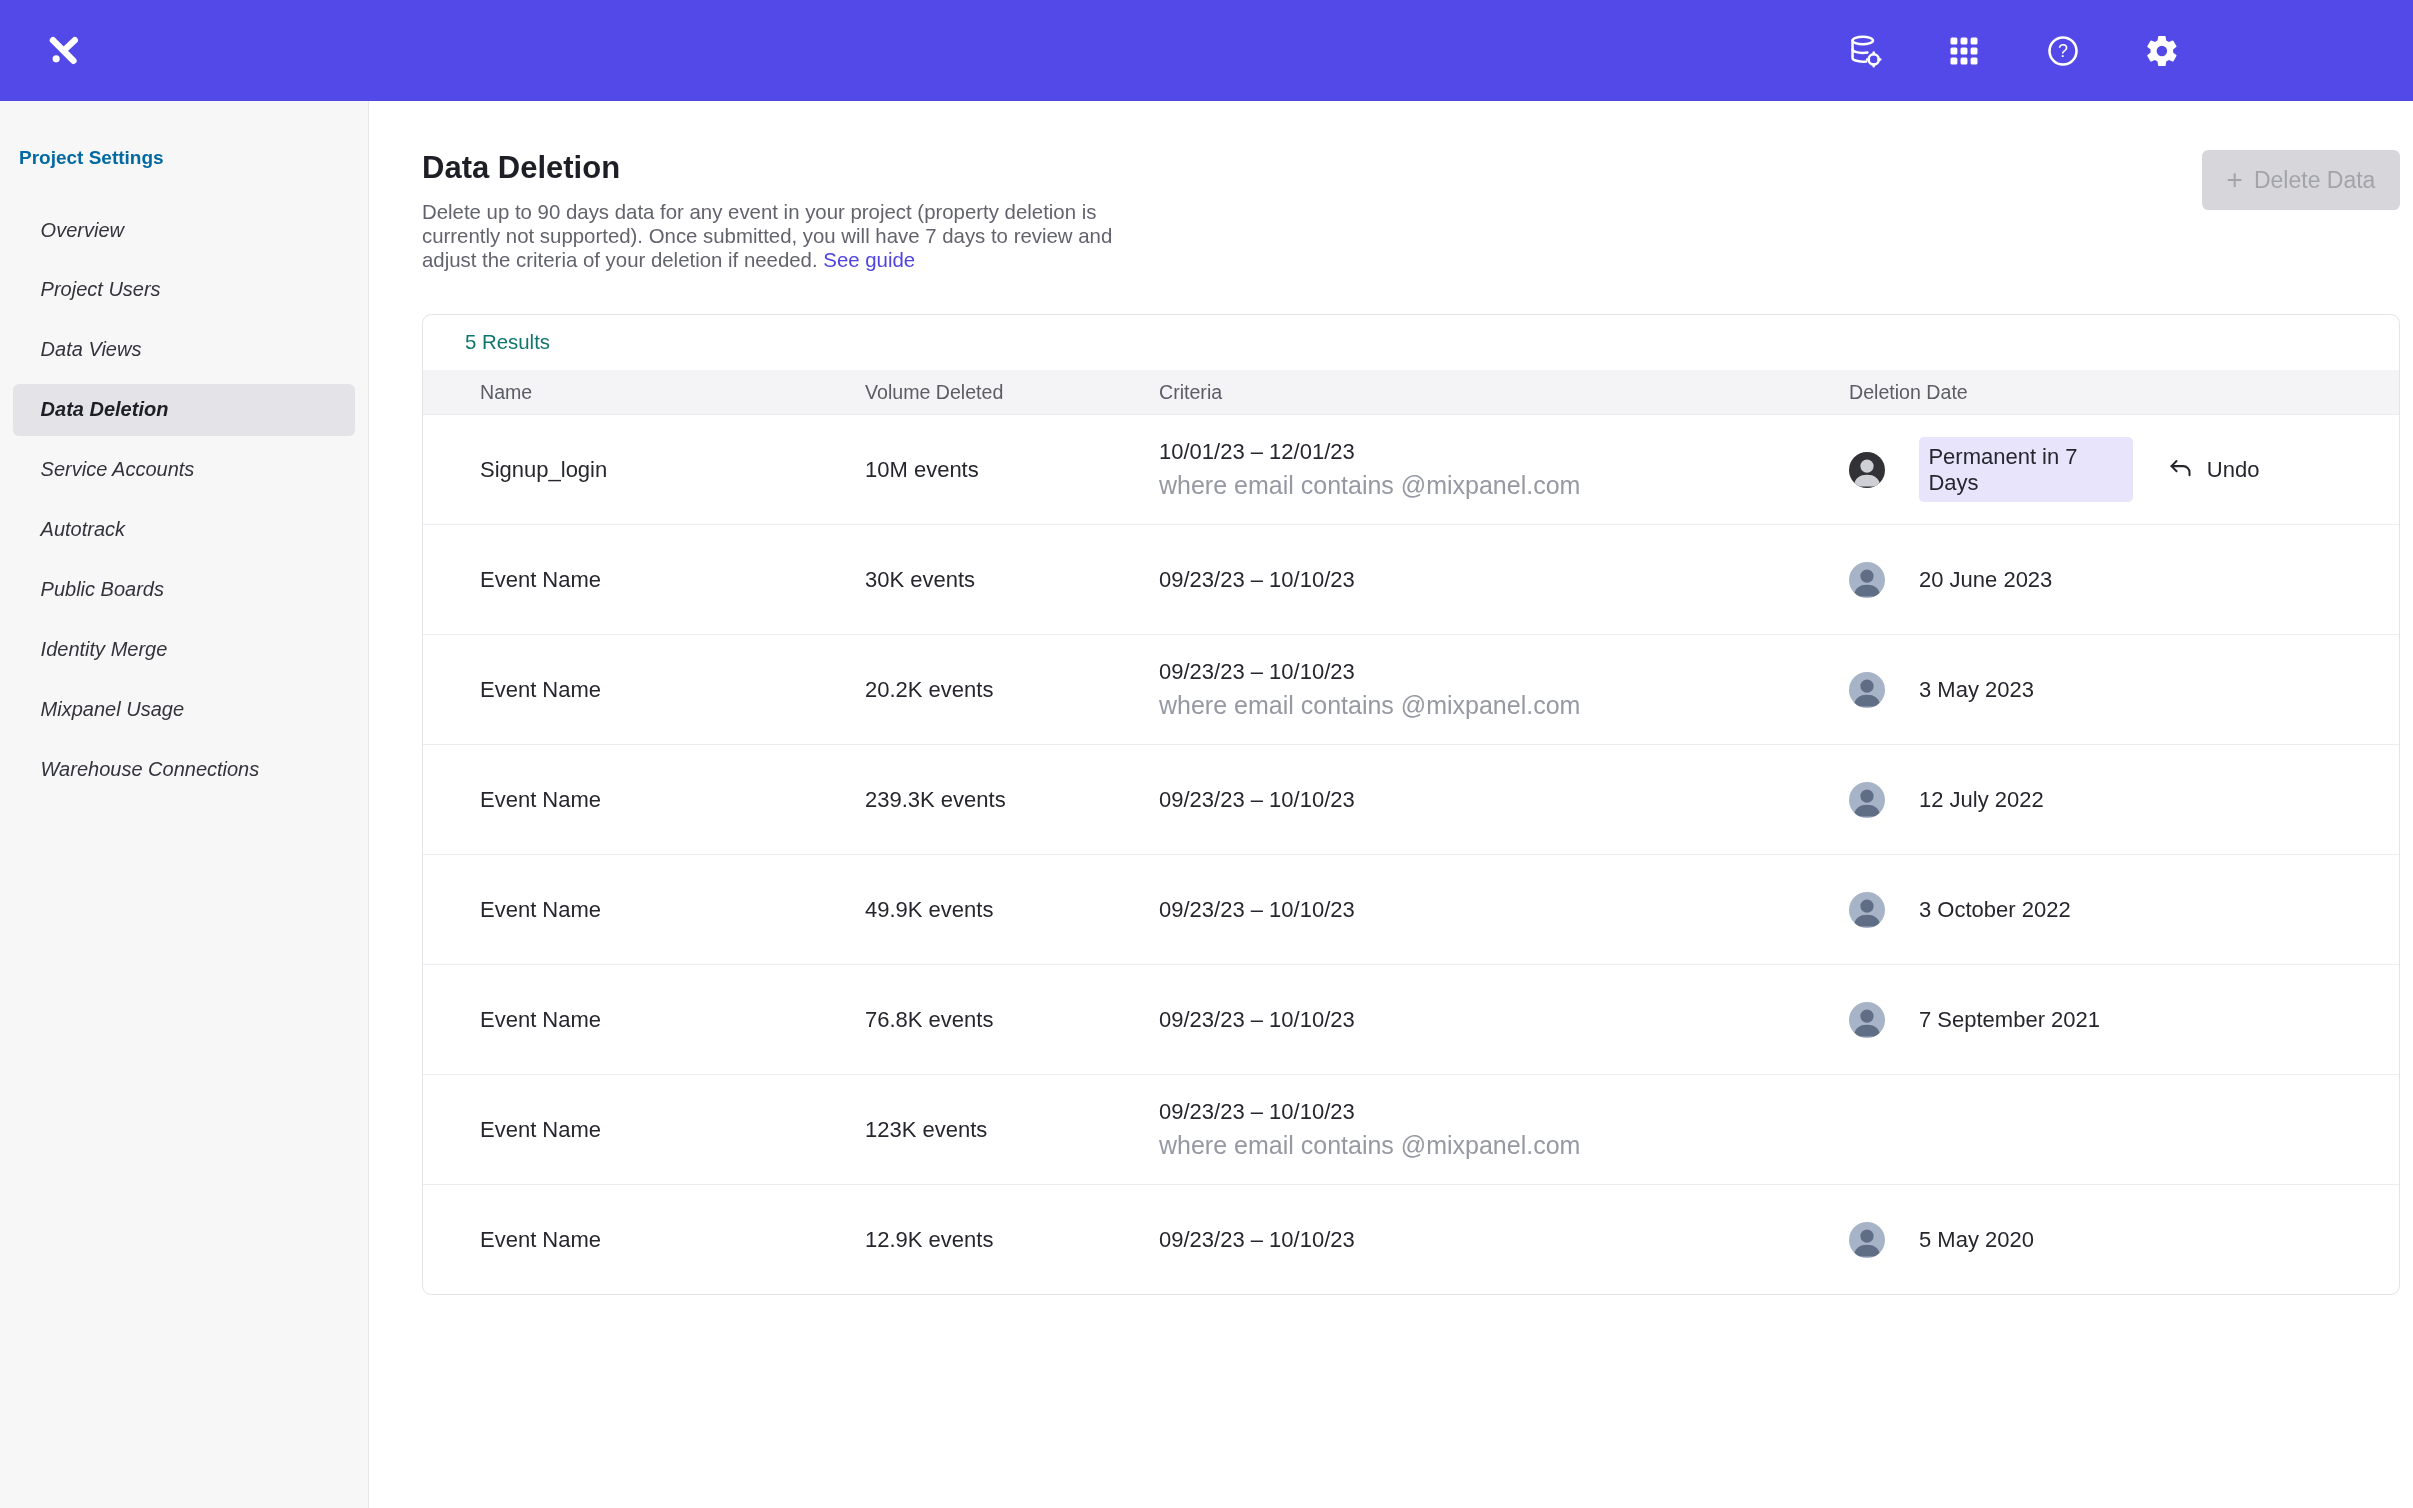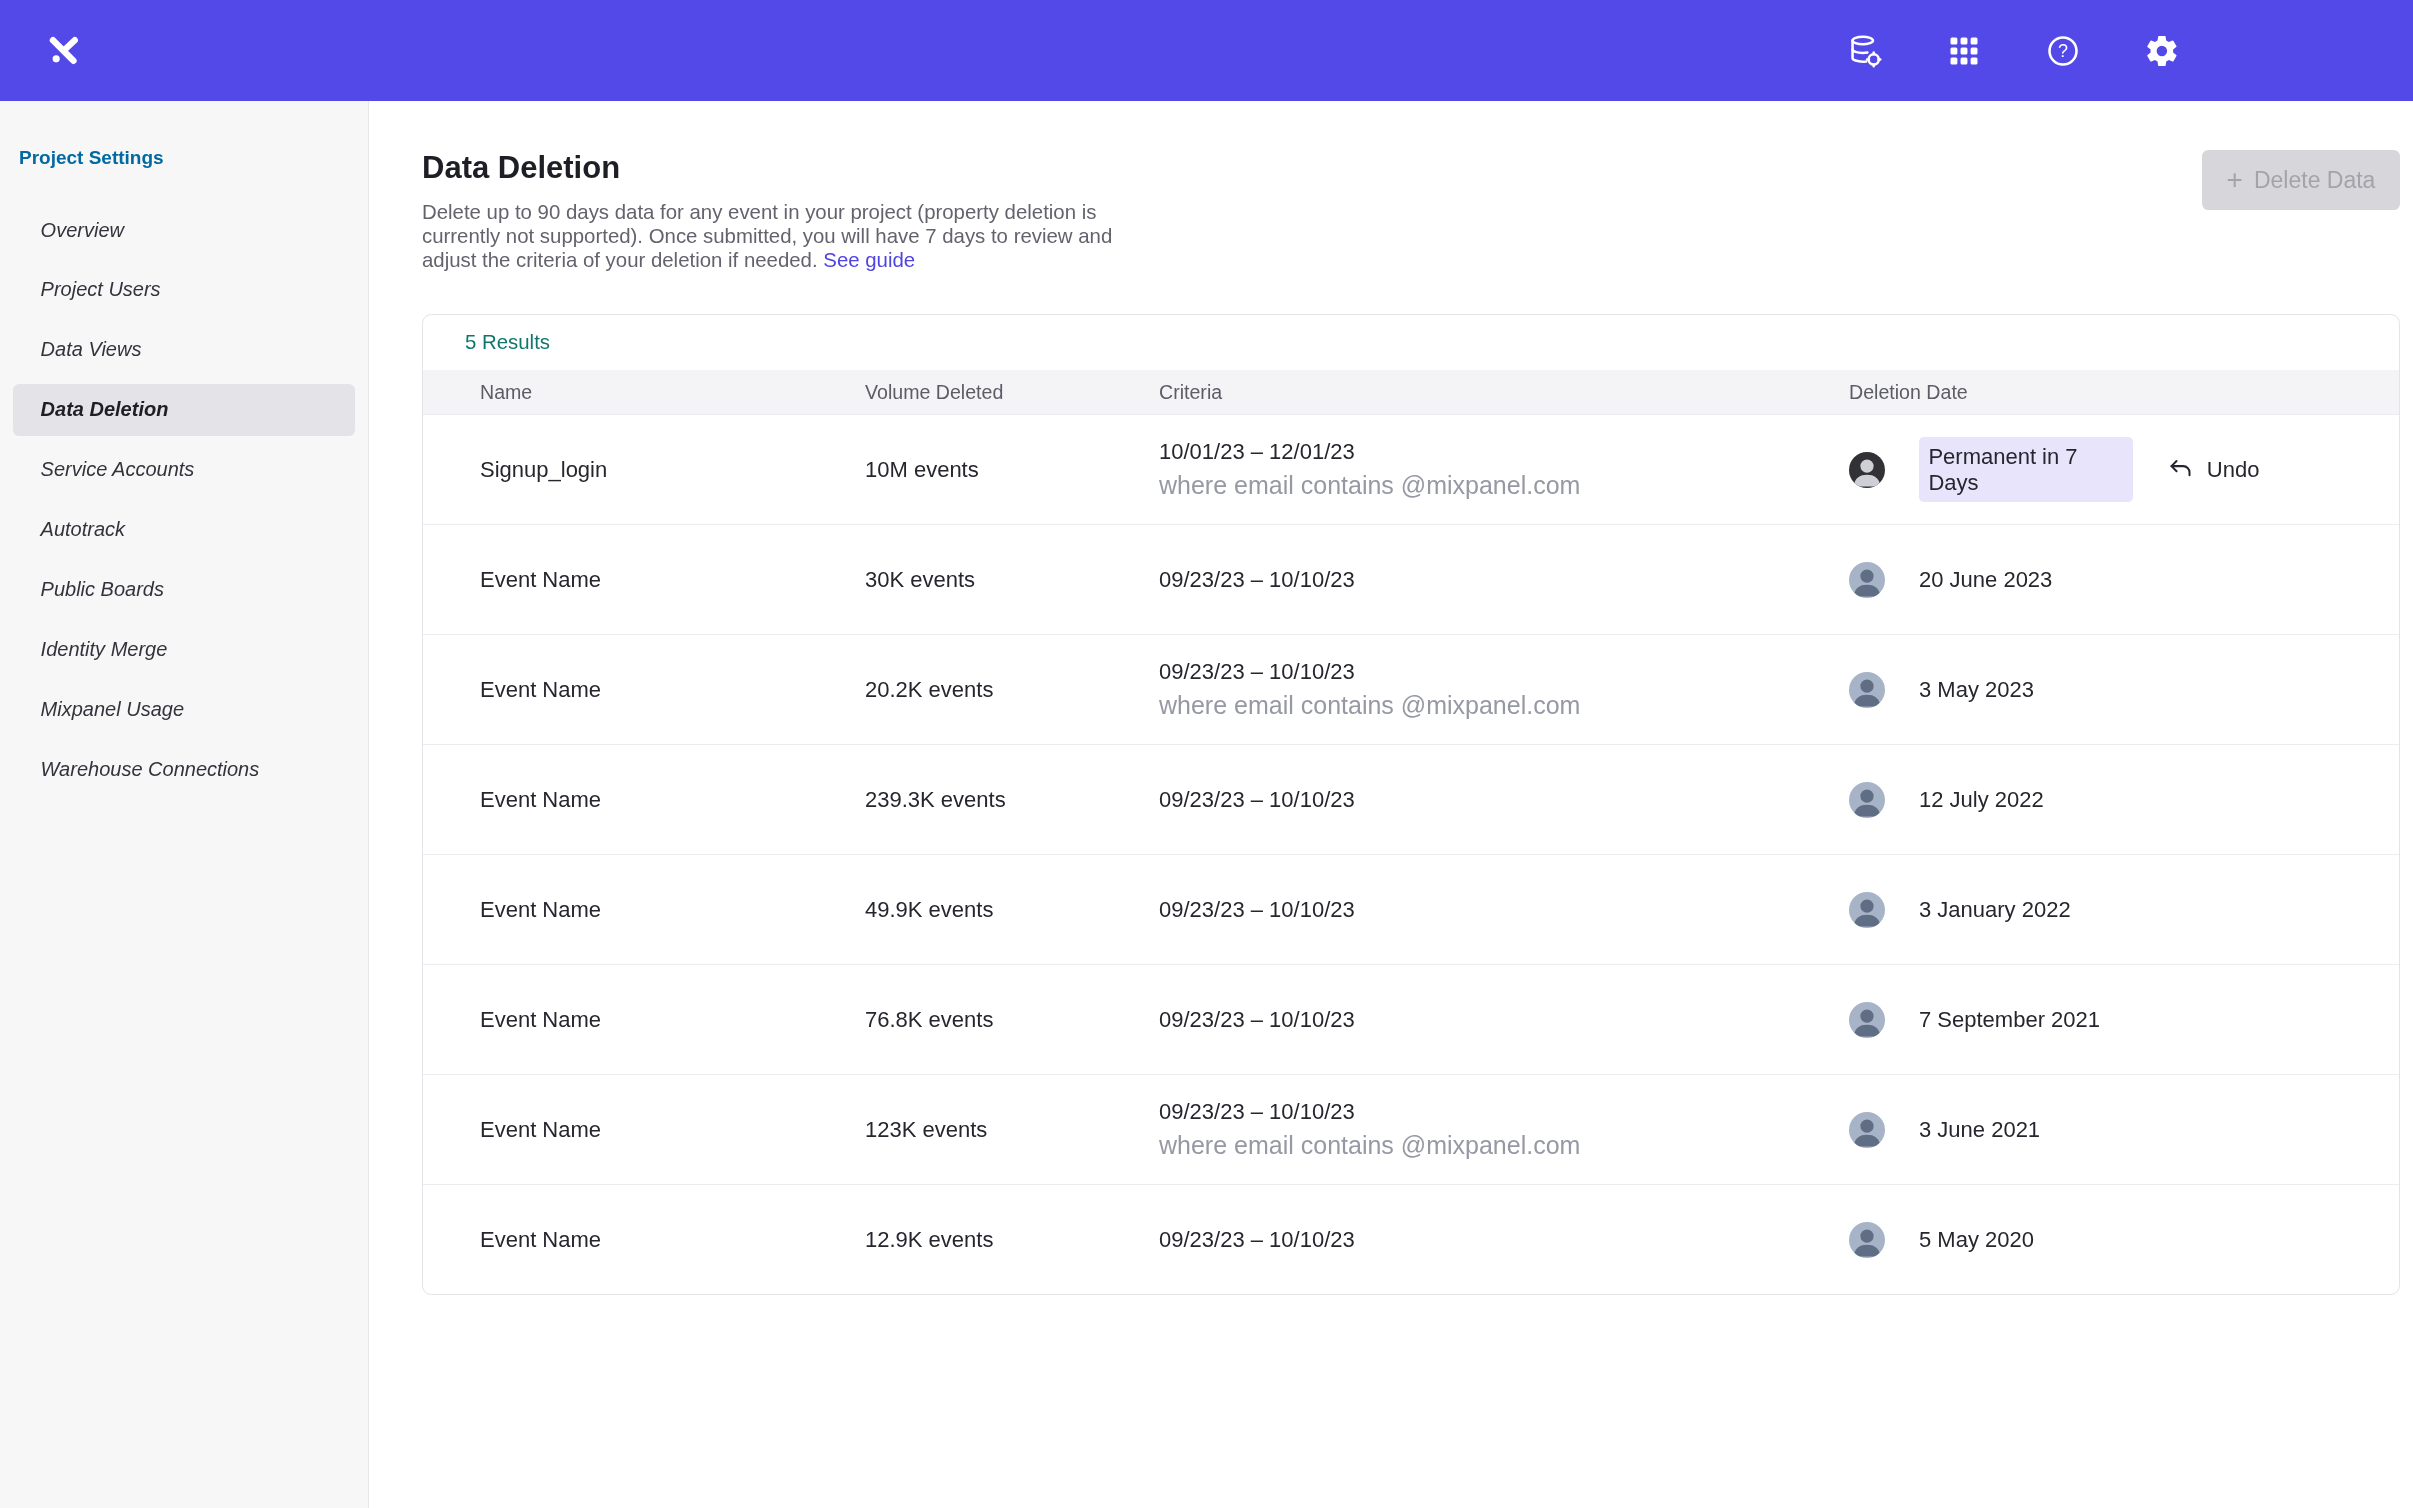--- a/index.html
+++ b/index.html
@@ -338,21 +338,21 @@
       <div>09/23/23 – 10/10/23</div>
 
     </span>
     <span class="del-cell">
       <span class="avatar">
         <svg viewBox="0 0 46 46">
           <circle cx="23" cy="18" r="8.5"></circle>
           <path d="M6 44 c1-11 8-15 17-15 s16 4 17 15 z"></path>
         </svg>
       </span>
-      <span>3 January 2022</span>
+      <span>3 October 2022</span>
 
     </span>
   </div>
           <div class="trow">
     <span>Event Name</span>
     <span>76.8K events</span>
     <span>
       <div>09/23/23 – 10/10/23</div>
 
     </span>
@@ -366,30 +366,20 @@
       <span>7 September 2021</span>
 
     </span>
   </div>
           <div class="trow">
     <span>Event Name</span>
     <span>123K events</span>
     <span>
       <div>09/23/23 – 10/10/23</div>
       <div class="criteria-sub">where email contains @mixpanel.com</div>
-    </span>
-    <span class="del-cell">
-      <span class="avatar">
-        <svg viewBox="0 0 46 46">
-          <circle cx="23" cy="18" r="8.5"></circle>
-          <path d="M6 44 c1-11 8-15 17-15 s16 4 17 15 z"></path>
-        </svg>
-      </span>
-      <span>3 June 2021</span>
-
     </span>
   </div>
           <div class="trow">
     <span>Event Name</span>
     <span>12.9K events</span>
     <span>
       <div>09/23/23 – 10/10/23</div>
 
     </span>
     <span class="del-cell">

